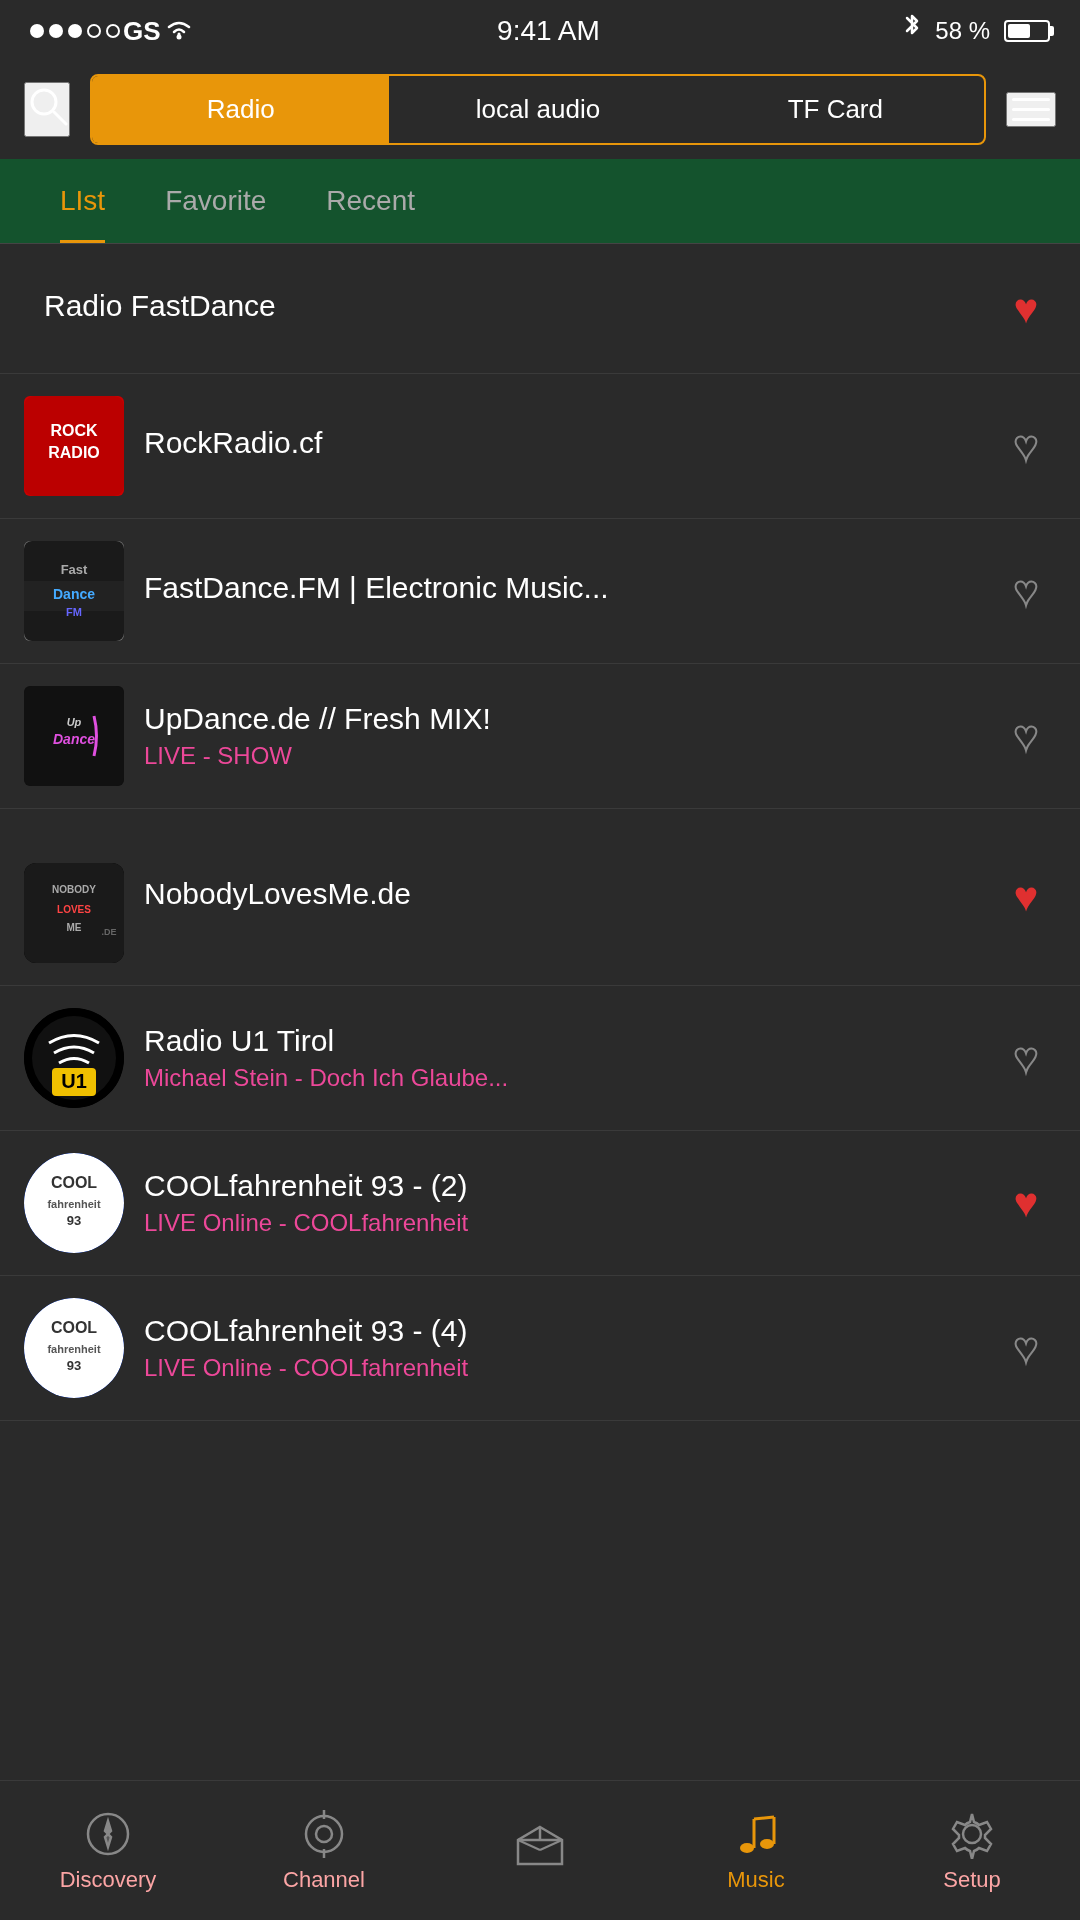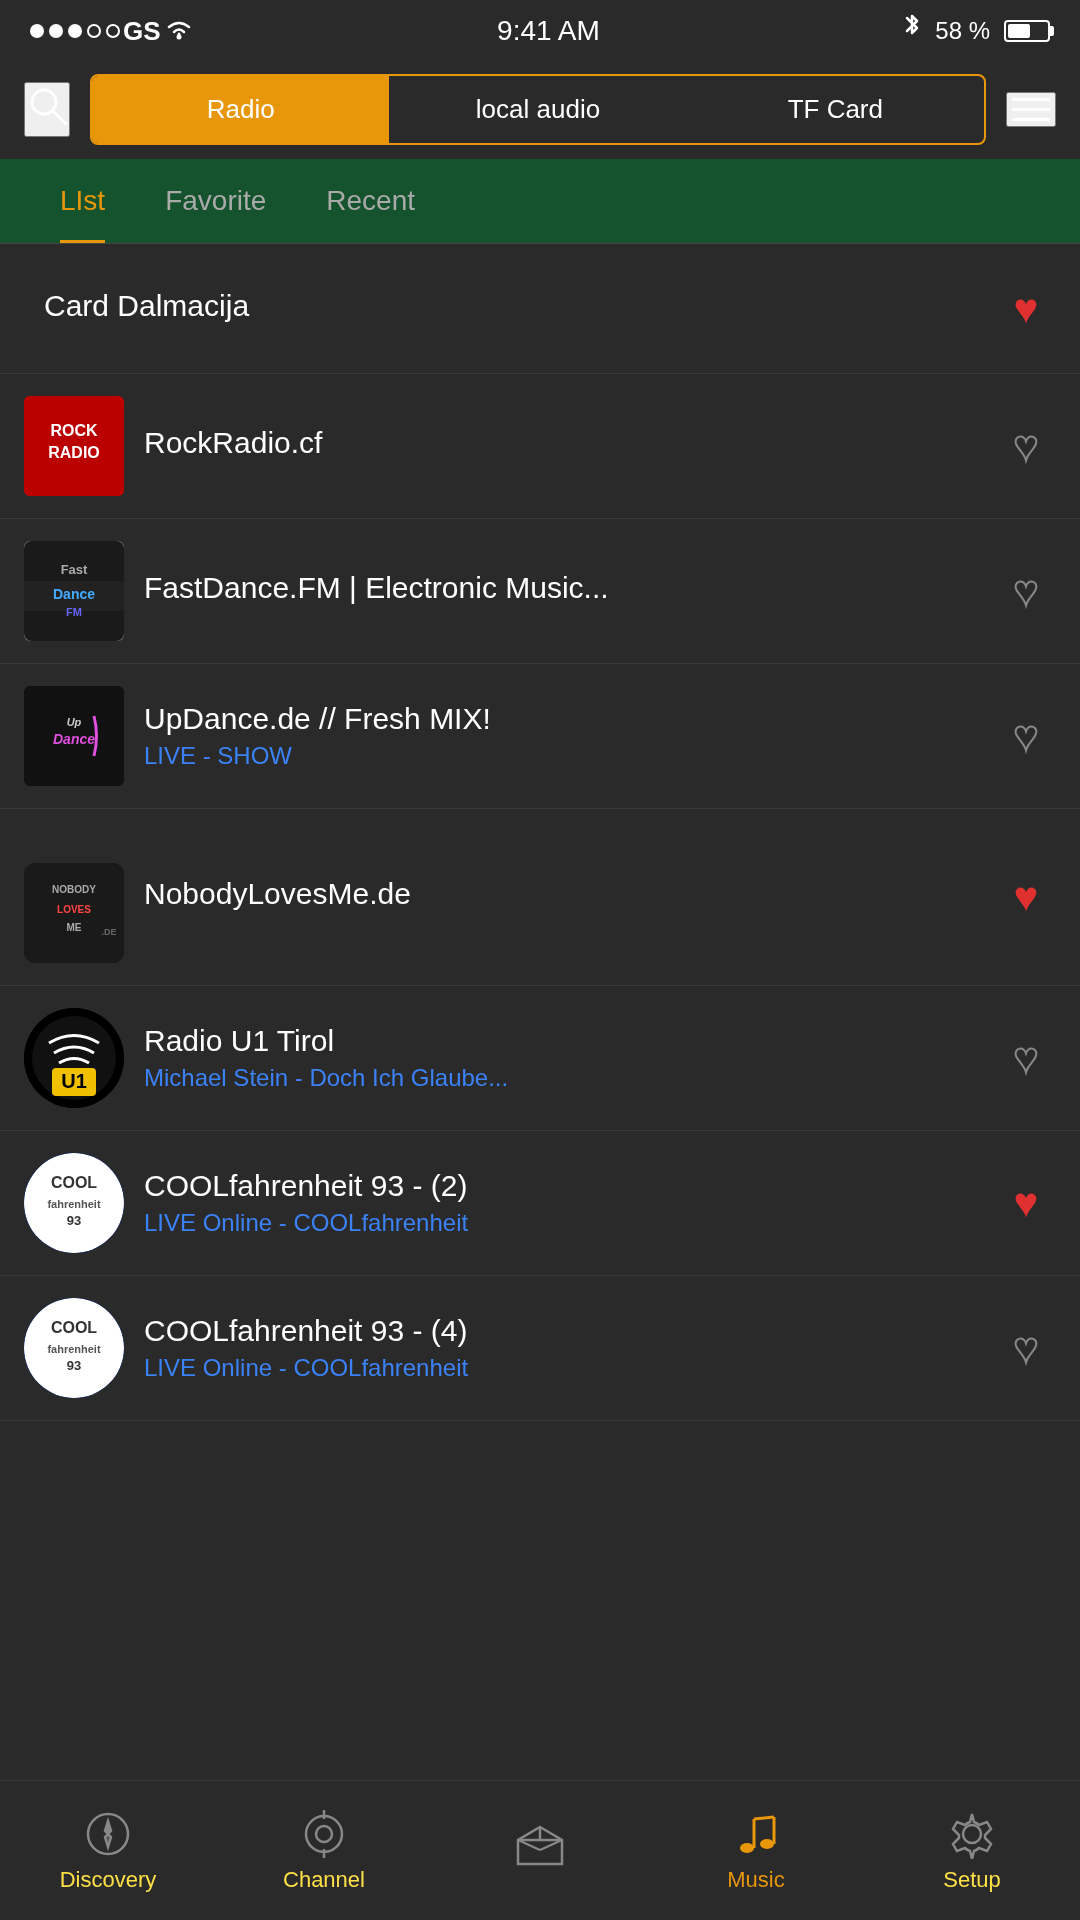--- a/index.html
+++ b/index.html
@@ -166,21 +166,21 @@
       padding: 0 20px;
     }
     .station-name {
       font-size: 30px;
       font-weight: 500;
       color: #fff;
       margin-bottom: 6px;
     }
     .station-sub {
       font-size: 24px;
-      color: #3b82f6;
+      color: #ec4899;
     }
 
     .heart-btn {
       width: 60px; height: 60px;
       display: flex; align-items: center; justify-content: center;
       font-size: 42px;
       cursor: pointer;
       flex-shrink: 0;
     }
     .heart-btn.favorited { color: #e03030; }
@@ -207,21 +207,21 @@
       display: flex;
       flex-direction: column;
       align-items: center;
       justify-content: center;
       gap: 8px;
       cursor: pointer;
       padding: 10px;
     }
     .nav-label {
       font-size: 22px;
-      color: #fde047;
+      color: #fca5a5;
     }
     .nav-item.active .nav-label { color: #e8960a; }
 
     
     .nav-svg {
       width: 50px; height: 50px;
       stroke: #888;
       fill: none;
       stroke-width: 2.5;
     }
@@ -297,21 +297,21 @@
 <div class="sub-tabs">
   <div class="sub-tab active">LIst</div>
   <div class="sub-tab">Favorite</div>
   <div class="sub-tab">Recent</div>
 </div>
 
 <div class="radio-list">
 
   <div class="radio-item">
     <div class="station-info">
-      <div class="station-name">Card Dalmacija</div>
+      <div class="station-name">Radio FastDance</div>
     </div>
     <div class="heart-btn favorited">♥</div>
   </div>
 
   <div class="radio-item">
     <div class="station-logo logo-rr">
       <svg width="100" height="100" viewBox="0 0 100 100">
         <rect width="100" height="100" rx="10" fill="#b00"></rect>
         <text x="50" y="40" text-anchor="middle" font-size="16" font-weight="bold" fill="white">ROCK</text>
         <text x="50" y="62" text-anchor="middle" font-size="16" font-weight="bold" fill="white">RADIO</text>

